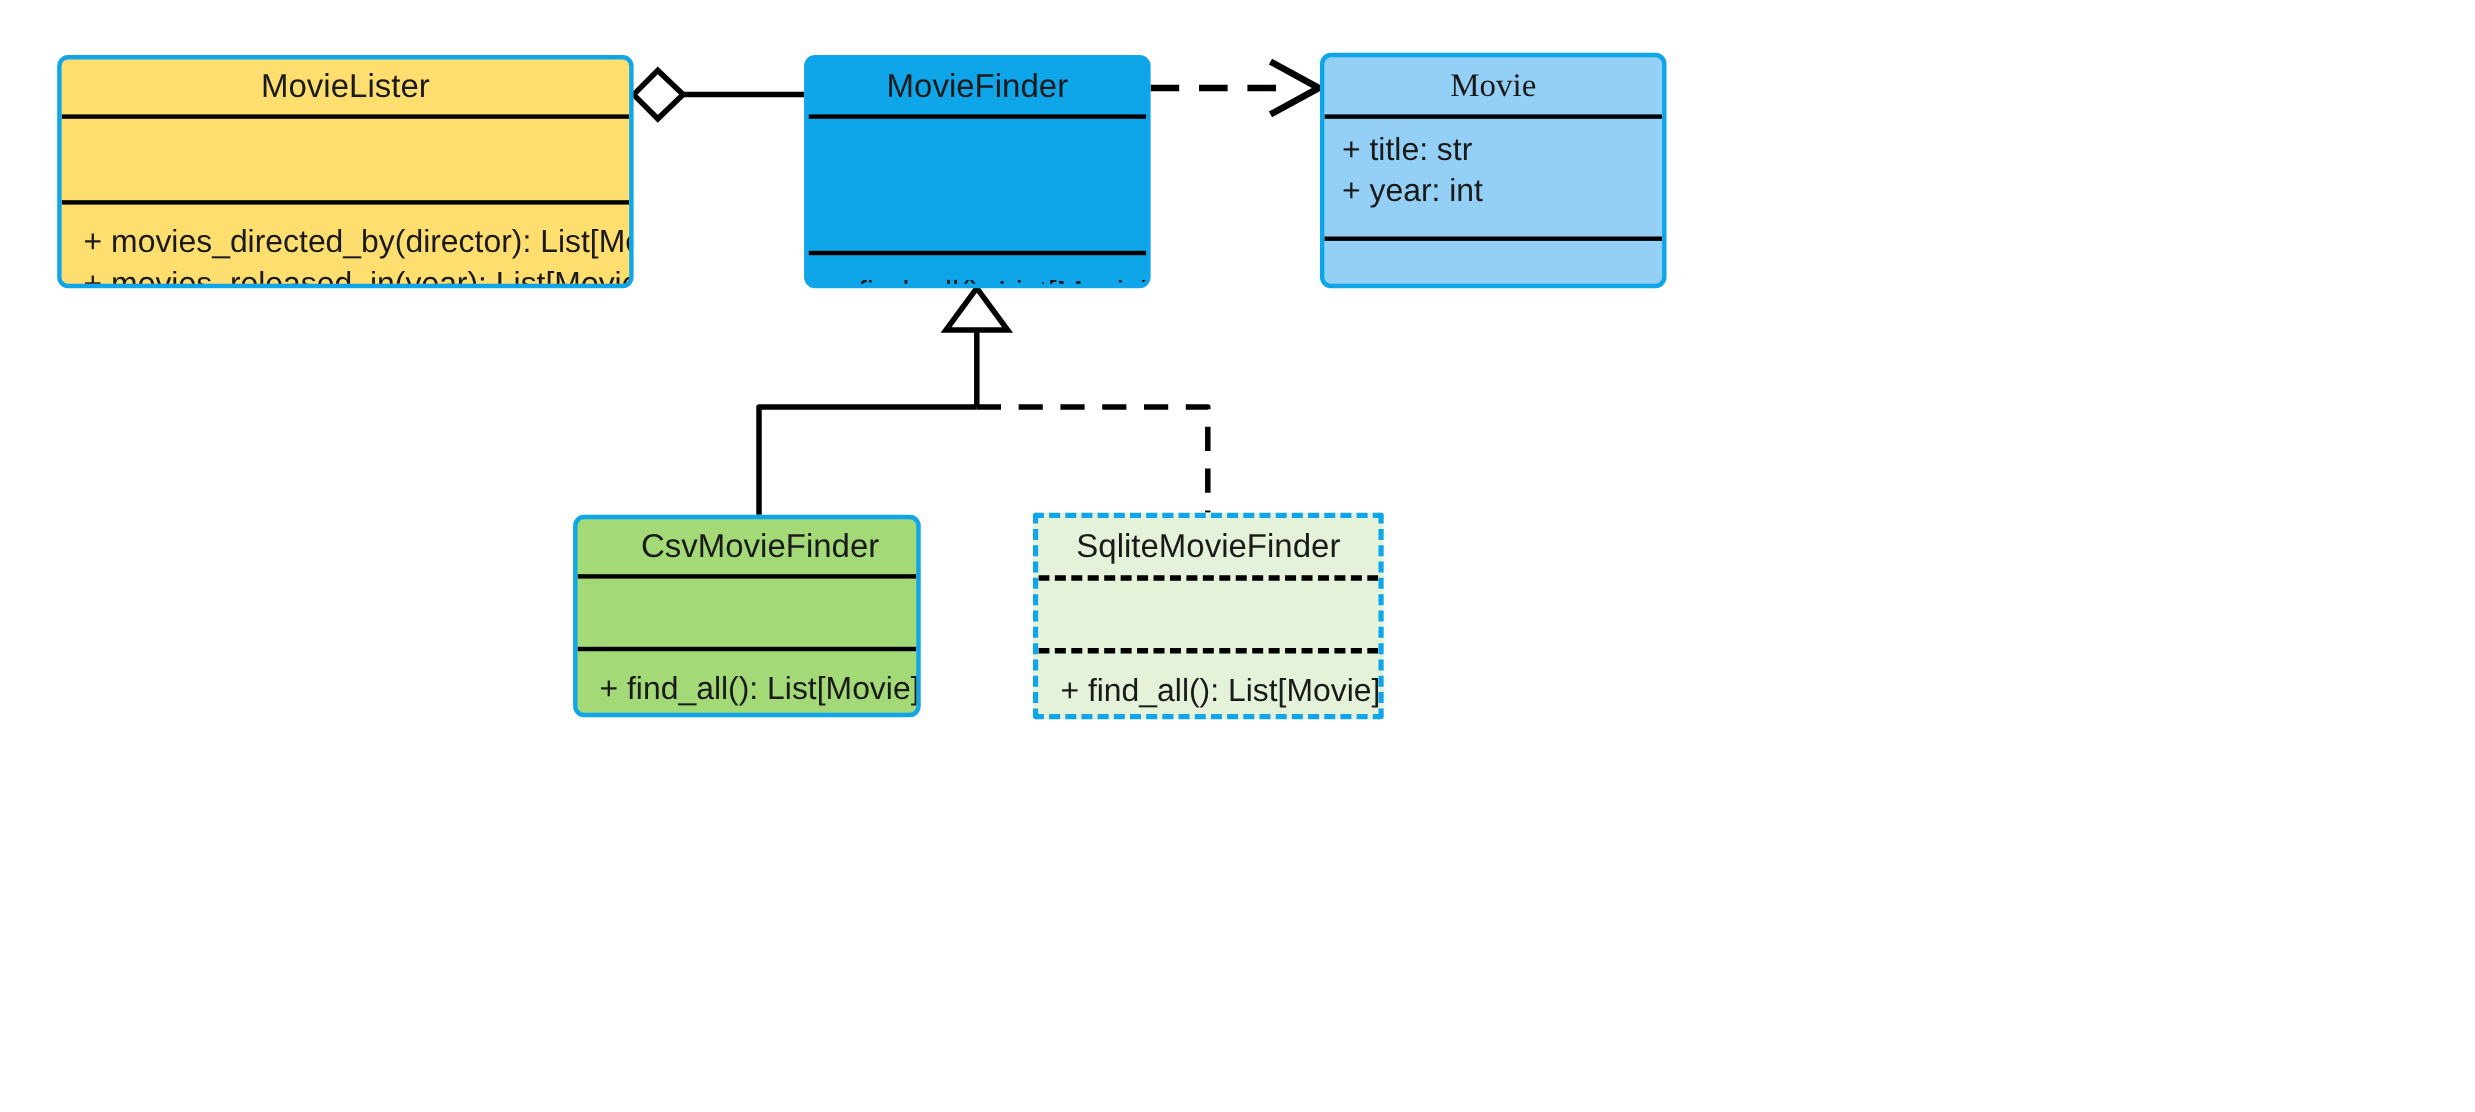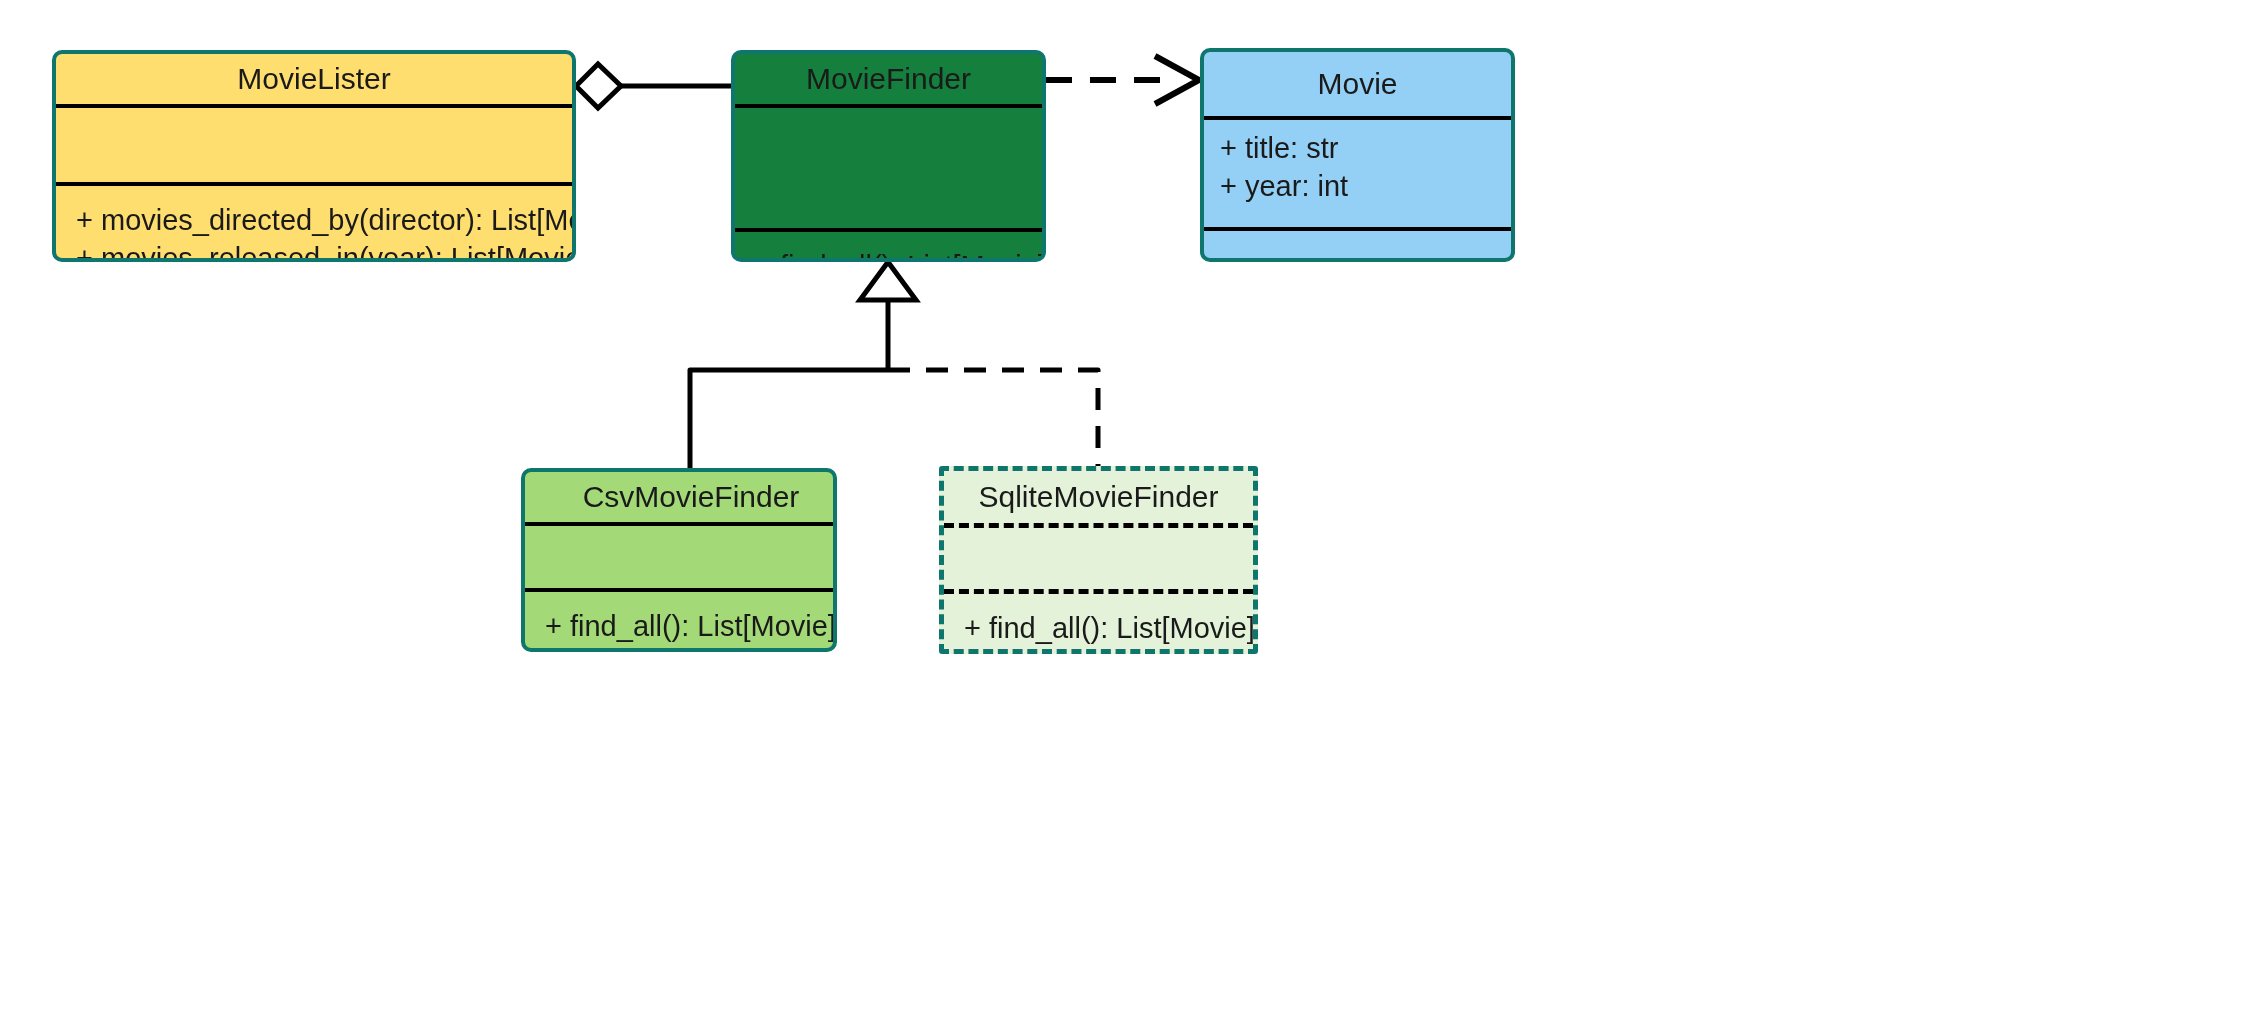--- a/index.html
+++ b/index.html
@@ -20,21 +20,21 @@
   #edges {
     position: absolute;
     left: 0;
     top: 0;
     width: 2250px;
     height: 1011px;
   }
   .uml-class {
     position: absolute;
     box-sizing: border-box;
-    border: 4px solid #0f766e;
+    border: 4px solid #0ea5e9;
     border-radius: 10px;
     overflow: hidden;
     z-index: 2;
   }
   .uml-class.dashed {
     border-style: dashed;
     border-width: 5px;
     border-radius: 3px;
   }
   .compartment {
@@ -109,30 +109,30 @@
 
   <div class="uml-class" style="left: 52px; top: 50px; width: 524px; height: 212px; background: rgb(255, 222, 112);">
     <div class="compartment class-title" style="height: 50px;">MovieLister</div>
     <div class="compartment divided member-list" style="height: 78px;"></div>
     <div class="compartment divided member-list top-pad" style="height: 76px;">
         <div class="member">+ movies_directed_by(director): List[Movie]</div>
         <div class="member">+ movies_released_in(year): List[Movie]</div>
       </div>
   </div>
 
-  <div class="uml-class" style="left: 731px; top: 50px; width: 315px; height: 212px; background: #15803d;">
+  <div class="uml-class" style="left: 731px; top: 50px; width: 315px; height: 212px; background: #0ea5e9;">
     <div class="compartment class-title" style="height: 50px;">MovieFinder</div>
     <div class="compartment divided member-list" style="height: 124px;"></div>
     <div class="compartment divided member-list top-pad" style="height: 30px;">
         <div class="member">+ find_all(): List[Movie]</div>
       </div>
   </div>
 
   <div class="uml-class" style="left: 1200px; top: 48px; width: 315px; height: 214px; background: rgb(148, 208, 245);">
-    <div class="compartment class-title" style="height: 64px;">Movie</div>
+    <div class="compartment class-title" style="height: 52px; font-family: Liberation Serif, serif;">Movie</div>
     <div class="compartment divided member-list" style="height: 111px; padding-left: 16px;">
         <div class="member">+ title: str</div>
         <div class="member">+ year: int</div>
       </div>
     <div class="compartment divided member-list" style="height: 43px;"></div>
   </div>
 
   <div class="uml-class" style="left: 521px; top: 468px; width: 316px; height: 184px; background: rgb(163, 217, 119);">
     <div class="compartment class-title" style="height: 50px; padding-left: 24px;">CsvMovieFinder</div>
     <div class="compartment divided member-list" style="height: 66px;"></div>

